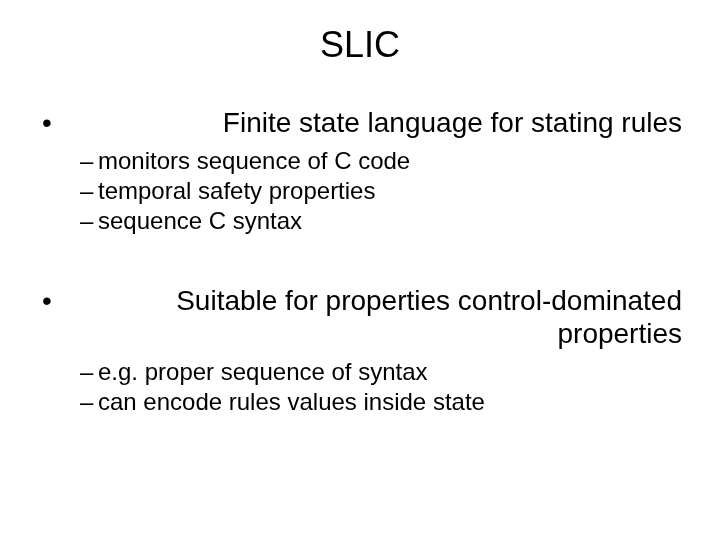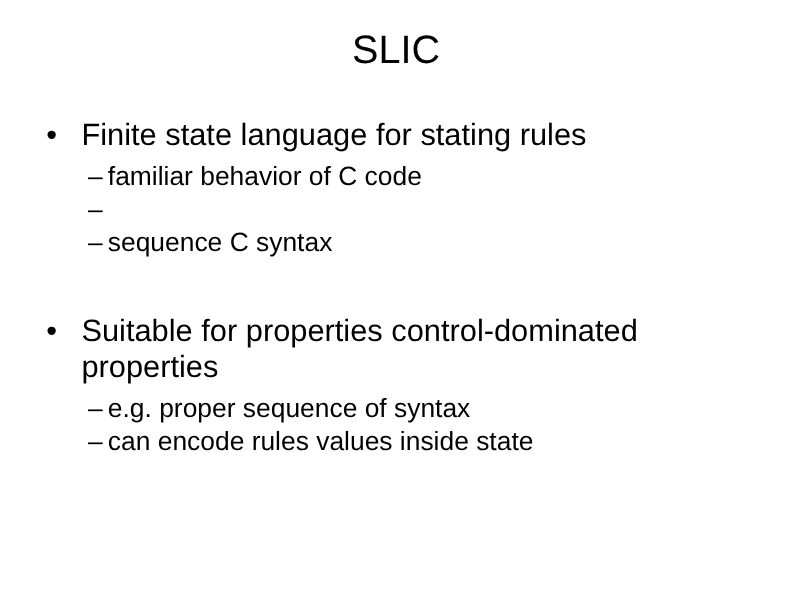--- a/index.html
+++ b/index.html
@@ -34,20 +34,21 @@
     line-height: 1.2;
   }
   .l1 .bullet {
     width: 32px;
     flex: 0 0 32px;
     text-align: left;
     padding-left: 4px;
   }
   .l1 .text {
     flex: 1;
+    text-align: right;
   }
   .l2 {
     display: flex;
     align-items: flex-start;
     font-size: 24px;
     line-height: 1.25;
     padding-left: 42px;
   }
   .l2 .dash {
     flex: 0 0 18px;
@@ -63,24 +64,25 @@
   <h1 class="title">SLIC</h1>
 
   <div class="body">
 
     <div class="l1">
       <span class="bullet">•</span>
       <span class="text">Finite state language for stating rules</span>
     </div>
     <div class="l2">
       <span class="dash">–</span>
-      <span>familiar behavior of C code</span>
+      <span>monitors sequence of C code</span>
     </div>
     <div class="l2">
       <span class="dash">–</span>
+      <span>temporal safety properties</span>
     </div>
     <div class="l2">
       <span class="dash">–</span>
       <span>sequence C syntax</span>
     </div>
 
     <div class="gap"></div>
 
     <div class="l1">
       <span class="bullet">•</span>

